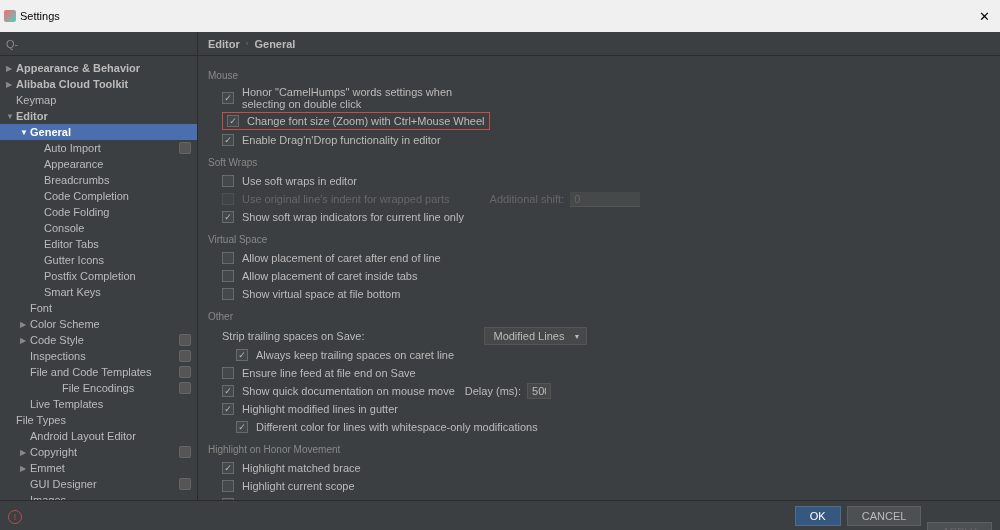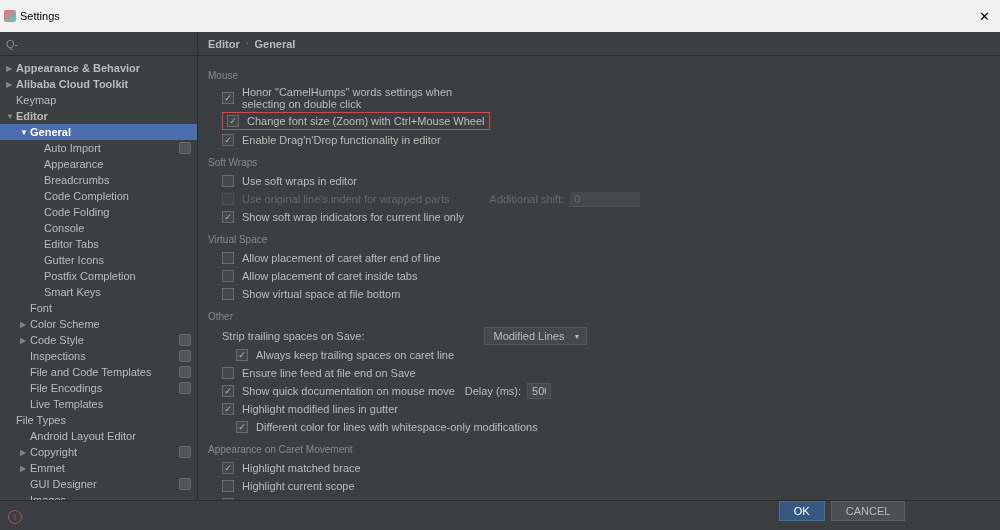--- a/index.html
+++ b/index.html
@@ -31,21 +31,21 @@
 .chk.checked::before { content: "✓"; }
 .chk.disabled { opacity: 0.4; }
 .row-label { color: #bbb; }
 .row-label.disabled { color: #666; }
 .highlight-box { border: 1px solid #c84c4c; padding: 2px 4px; display: flex; align-items: center; }
 .input-inline { background: #45494a; border: none; border-bottom: 1px solid #555; color: #bbb; font-size: 11px; padding: 1px 4px; width: 70px; }
 .input-inline.disabled { color: #666; }
 .select { background: #45494a; border: 1px solid #555; color: #bbb; padding: 2px 22px 2px 8px; font-size: 11px; position: relative; display: inline-flex; align-items: center; min-width: 100px; }
 .select::after { content: "▼"; position: absolute; right: 6px; font-size: 7px; color: #bbb; }
 .small-input { background: #45494a; border: 1px solid #555; color: #bbb; font-size: 11px; padding: 1px 4px; width: 24px; }
-.footer { position: absolute; bottom: 0; left: 0; right: 0; height: 30px; background: #3c3f41; border-top: 1px solid #2b2b2b; display: flex; justify-content: flex-end; align-items: flex-start; padding: 0 24px; gap: 6px; }
+.footer { position: absolute; bottom: 0; left: 0; right: 0; height: 30px; background: #3c3f41; border-top: 1px solid #2b2b2b; display: flex; justify-content: flex-end; align-items: center; padding: 0 8px; gap: 6px; }
 .btn { background: #4c5052; border: 1px solid #5e6060; color: #bbb; padding: 3px 14px; cursor: pointer; font-size: 11px; }
 .btn.primary { background: #365880; border-color: #4c708c; color: #fff; }
 .btn.disabled { color: #666; margin-top: 32px; }
 .status-icon { position: absolute; bottom: 6px; left: 8px; width: 14px; height: 14px; border: 1.5px solid #b05050; border-radius: 50%; display: flex; align-items: center; justify-content: center; color: #b05050; font-size: 9px; }
 ::-webkit-scrollbar { width: 8px; }
 ::-webkit-scrollbar-track { background: #3c3f41; }
 ::-webkit-scrollbar-thumb { background: #555; border-radius: 4px; }
 </style>
 </head>
 <body>
@@ -142,21 +142,21 @@
         <div class="tree-item" style="padding-left: 20px;">
           <span class="arrow"></span>
           <span class="label">Inspections</span>
           <span class="badge"></span>
         </div>
         <div class="tree-item" style="padding-left: 20px;">
           <span class="arrow"></span>
           <span class="label">File and Code Templates</span>
           <span class="badge"></span>
         </div>
-        <div class="tree-item" style="padding-left: 20px;">
+        <div class="tree-item" style="padding-left: 20px; margin-left: 32px;">
           <span class="arrow"></span>
           <span class="label">File Encodings</span>
           <span class="badge"></span>
         </div>
         <div class="tree-item" style="padding-left: 20px;">
           <span class="arrow"></span>
           <span class="label">Live Templates</span>
         </div>
         <div class="tree-item" style="">
           <span class="arrow"></span>
@@ -287,21 +287,21 @@
           <span class="chk checked"></span>
           <span class="row-label">Highlight modified lines in gutter</span>
         </div>
       <div class="row">
           <span class="indent"></span>
           <span class="indent"></span>
           <span class="chk checked"></span>
           <span class="row-label">Different color for lines with whitespace-only modifications</span>
         </div>
 
-      <div class="sect-title">Appearance on Caret Movement</div>
+      <div class="sect-title">Highlight on Honor Movement</div>
       <div class="row">
           <span class="indent"></span>
           <span class="chk checked"></span>
           <span class="row-label">Highlight matched brace</span>
         </div>
       <div class="row">
           <span class="indent"></span>
           <span class="chk"></span>
           <span class="row-label">Highlight current scope</span>
         </div>

